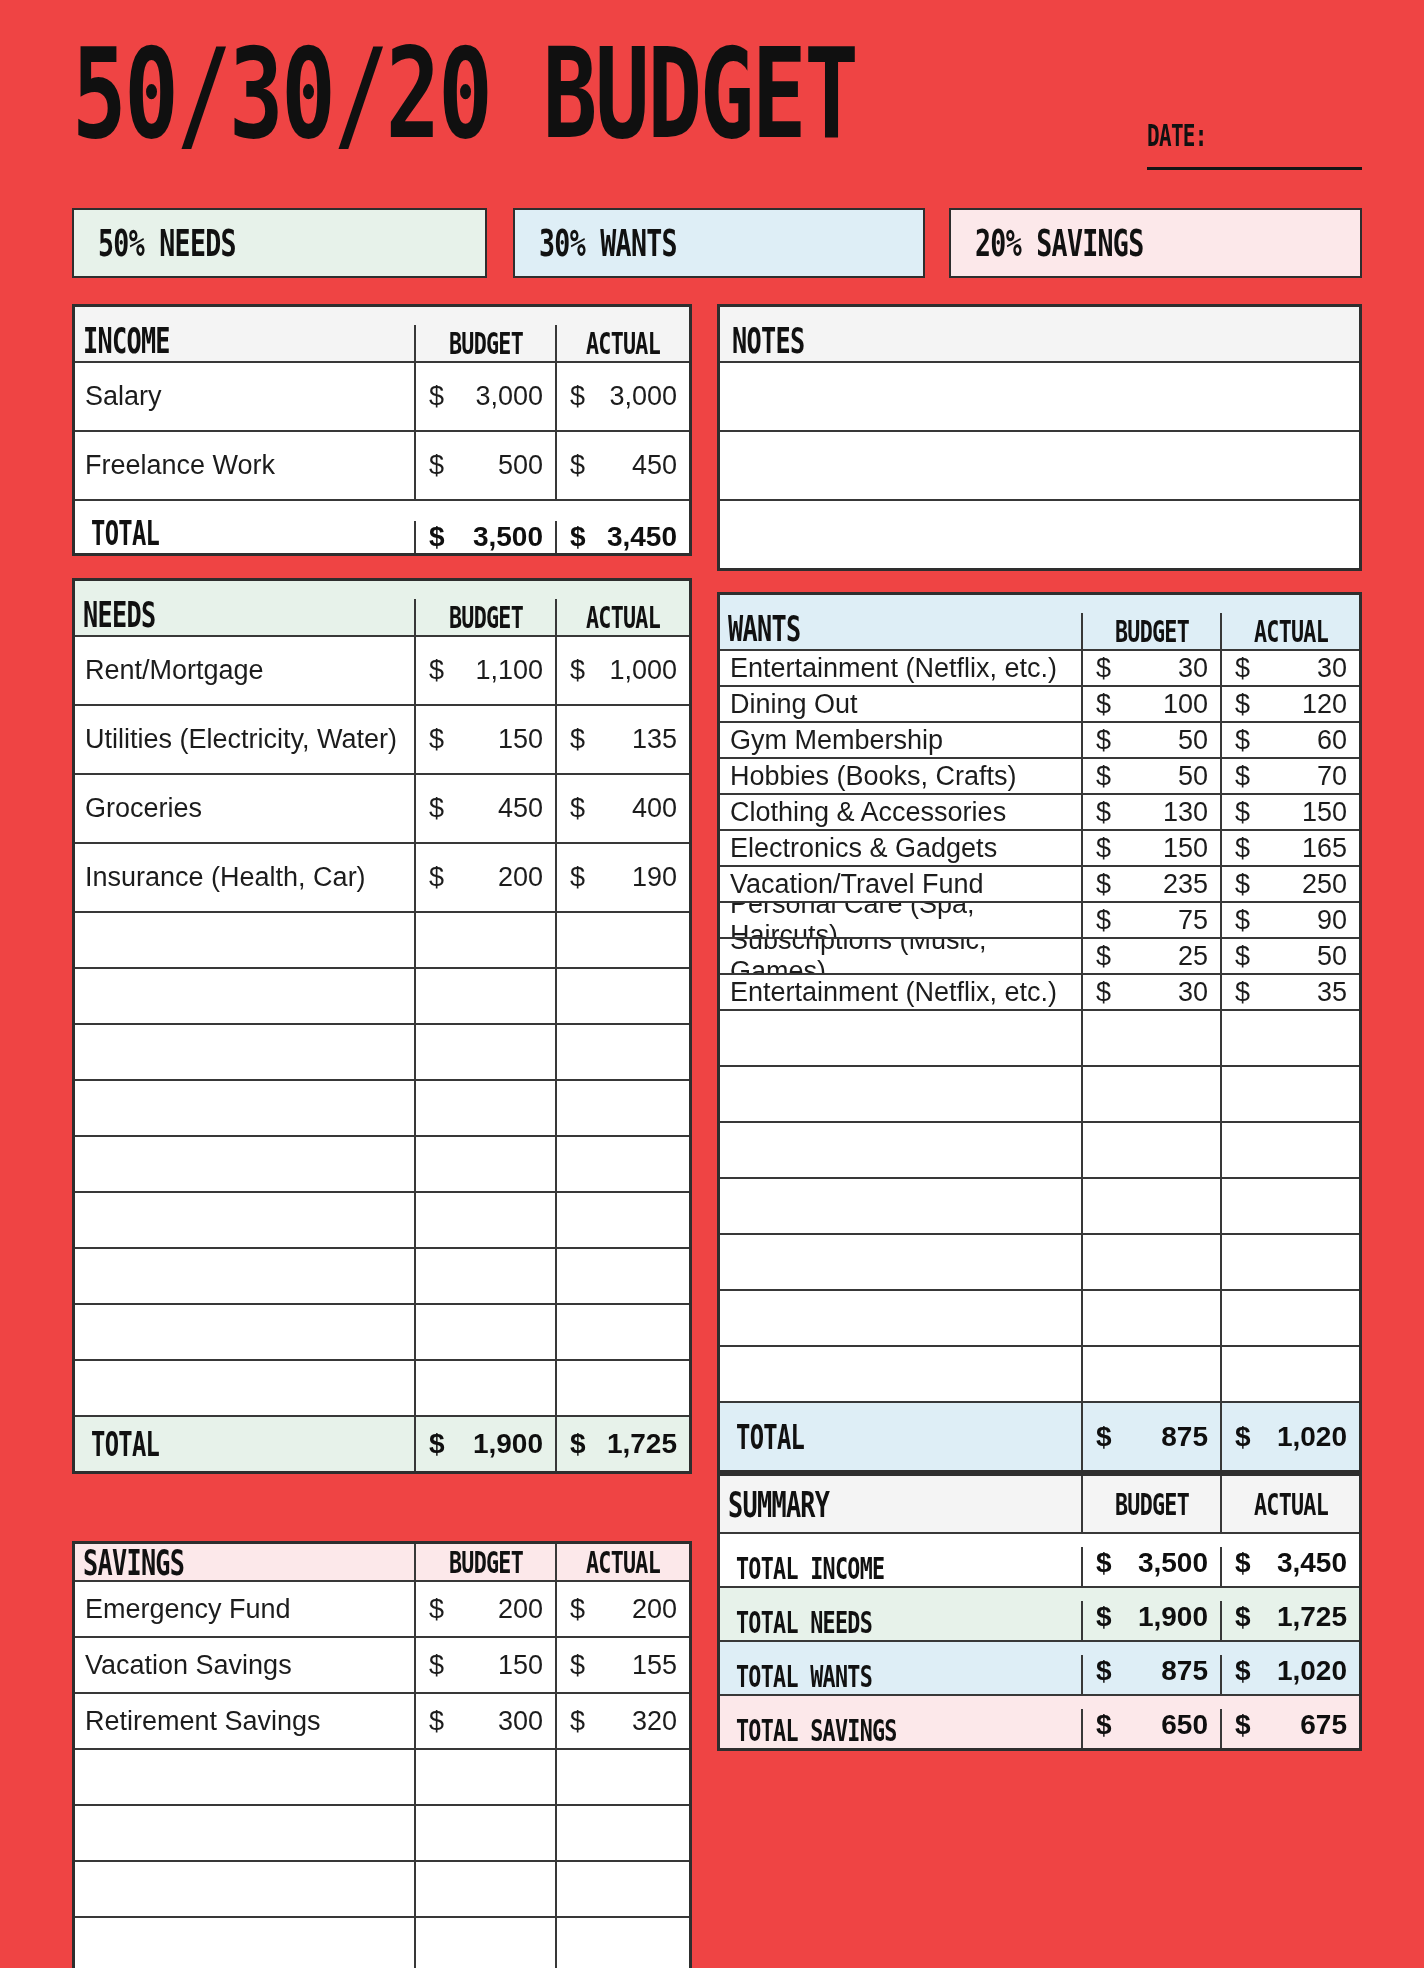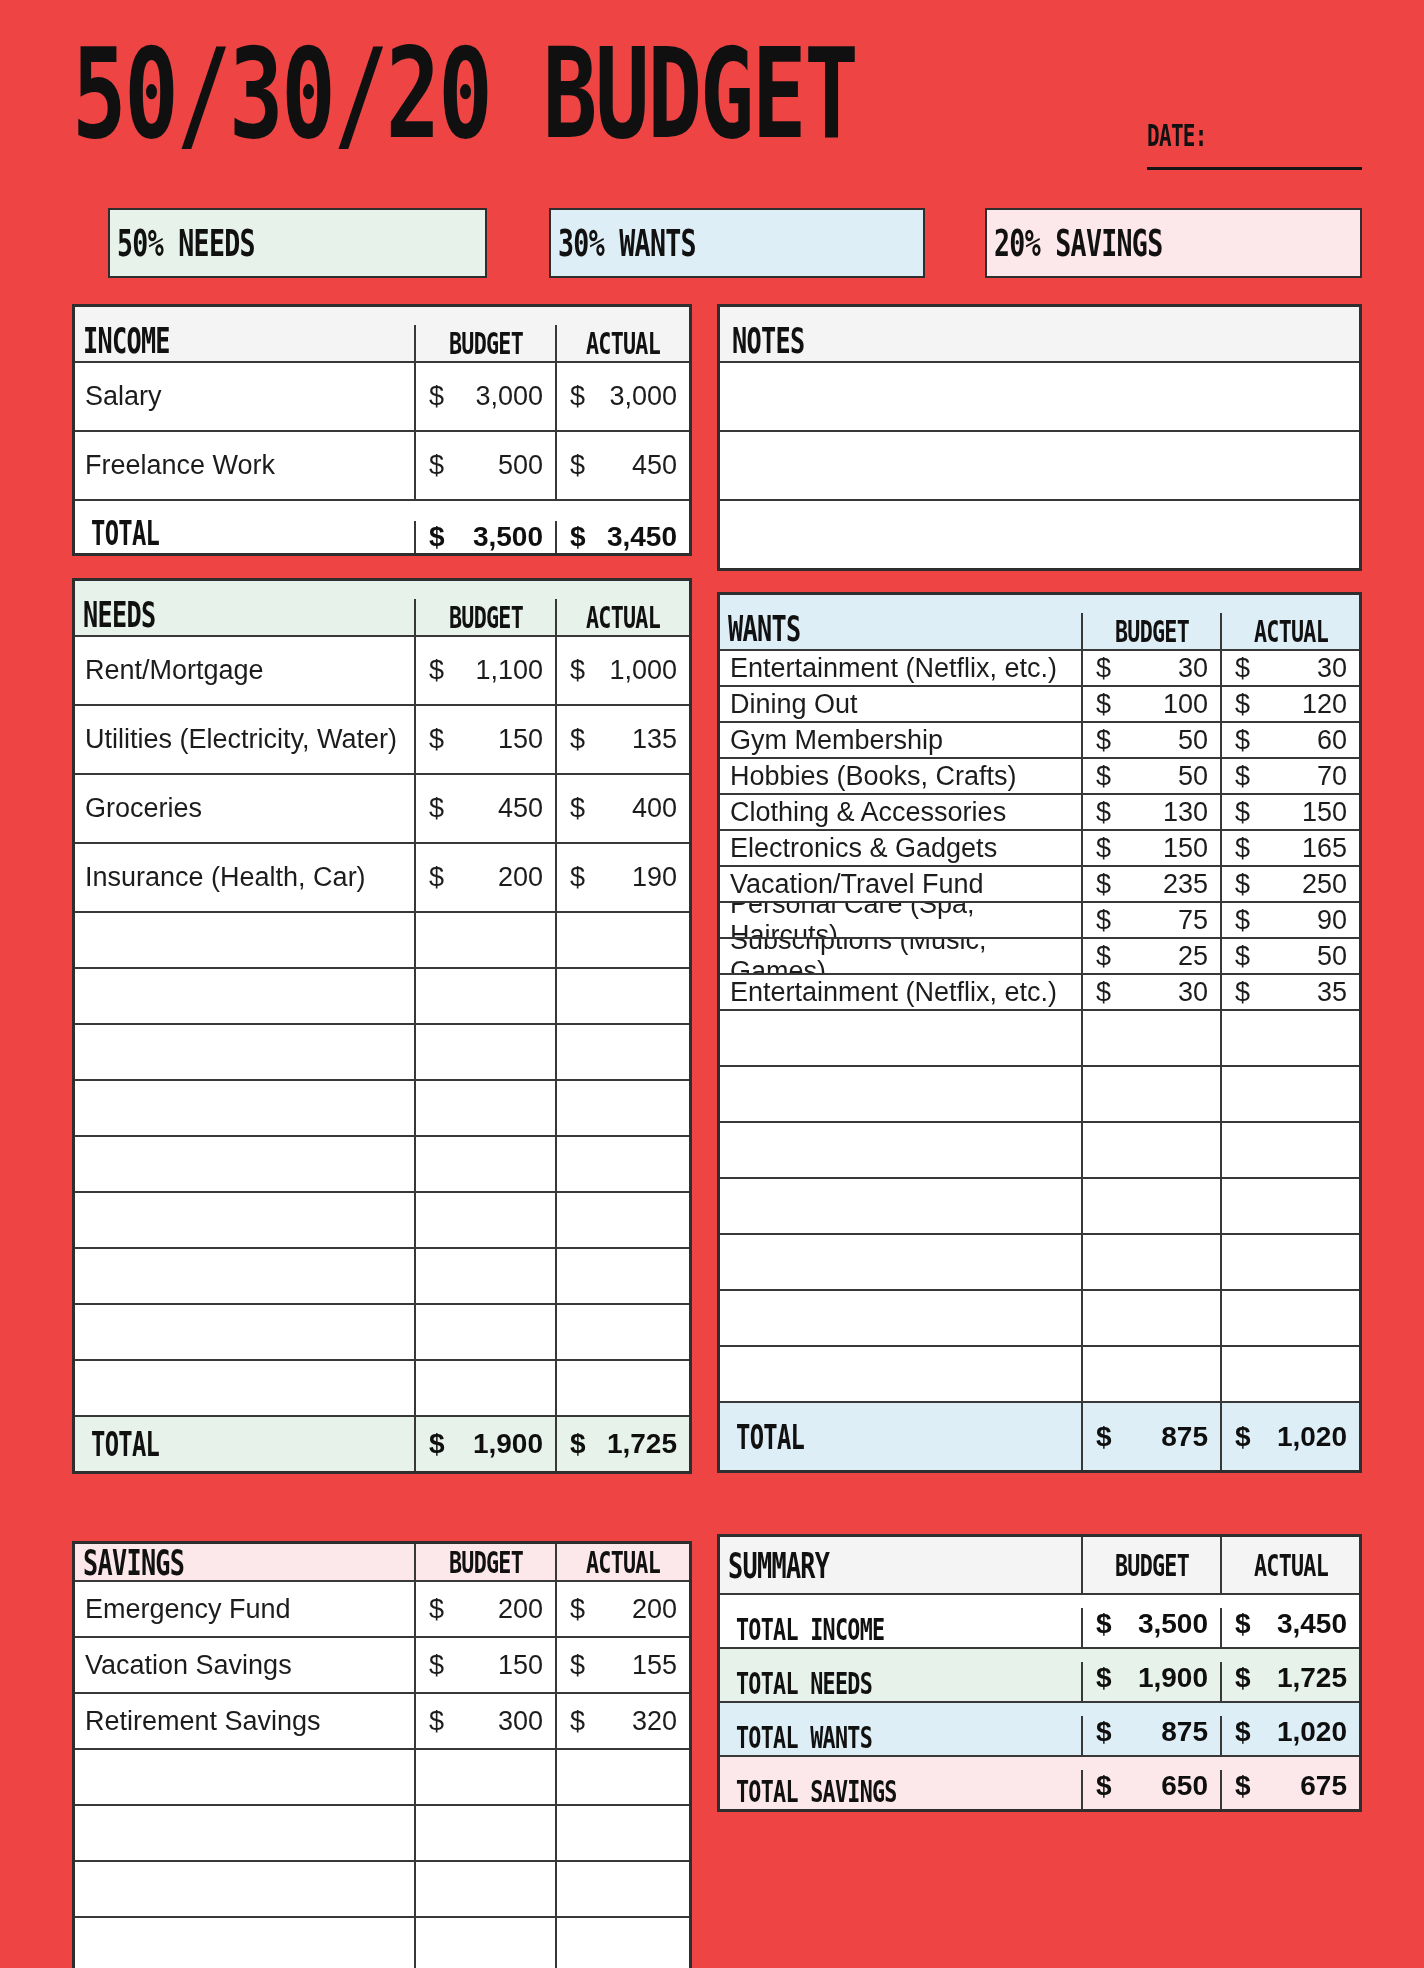--- a/index.html
+++ b/index.html
@@ -13,21 +13,21 @@
   .cond.center{transform-origin:50% 50%;}
 
   .titlebar{display:flex;justify-content:space-between;align-items:flex-end;margin-top:42px;height:106px;}
   .title{font-family:"DejaVu Sans Mono",monospace;font-weight:bold;font-size:124px;line-height:0.86;
          letter-spacing:-3px;transform:scaleX(0.73);transform-origin:left bottom;white-space:nowrap;color:#101010;}
   .datewrap{width:409px;margin-bottom:-22px;}
   .datelabel{font-size:30px;}
   .dateline{border-top:3px solid #151515;margin-top:14px;height:0;}
 
   .boxes{display:flex;margin-top:60px;width:1290px;}
-  .box{height:70px;border:2px solid #2e2e2e;box-sizing:border-box;display:flex;align-items:center;padding-left:7px;margin-left:36px;}
+  .box{height:70px;border:2px solid #2e2e2e;box-sizing:border-box;display:flex;align-items:center;padding-left:24px;}
   .box .cond{font-size:38px;}
   .box1{width:415px;margin-right:26px;}
   .box2{width:412px;margin-right:24px;}
   .box3{width:413px;}
 
   .cols{display:flex;margin-top:26px;}
   .colL{width:620px;margin-right:25px;}
   .colR{width:645px;}
 
   .tbl{border:3px solid #2e2e2e;box-sizing:border-box;background:#fff;}
@@ -63,21 +63,21 @@
   .bg-pink{background:#fce8ea;}
 
   
   .sumrow .item{align-items:flex-start;padding-top:5px;}
   .sumrow .totlabel .cond{font-size:31px;}
   .sumrow .money{align-items:flex-end;padding-bottom:7px;}
 
   .mt-needs{margin-top:22px;}
   .mt-savings{margin-top:67px;}
   .mt-wants{margin-top:21px;}
-  .mt-summary{margin-top:61px;}
+  .mt-summary{}
 </style>
 </head>
 <body>
 
 <div class="page">
 <div class="content">
 
   <div class="titlebar">
     <div class="title">50/30/20 BUDGET</div>
     <div class="datewrap">

